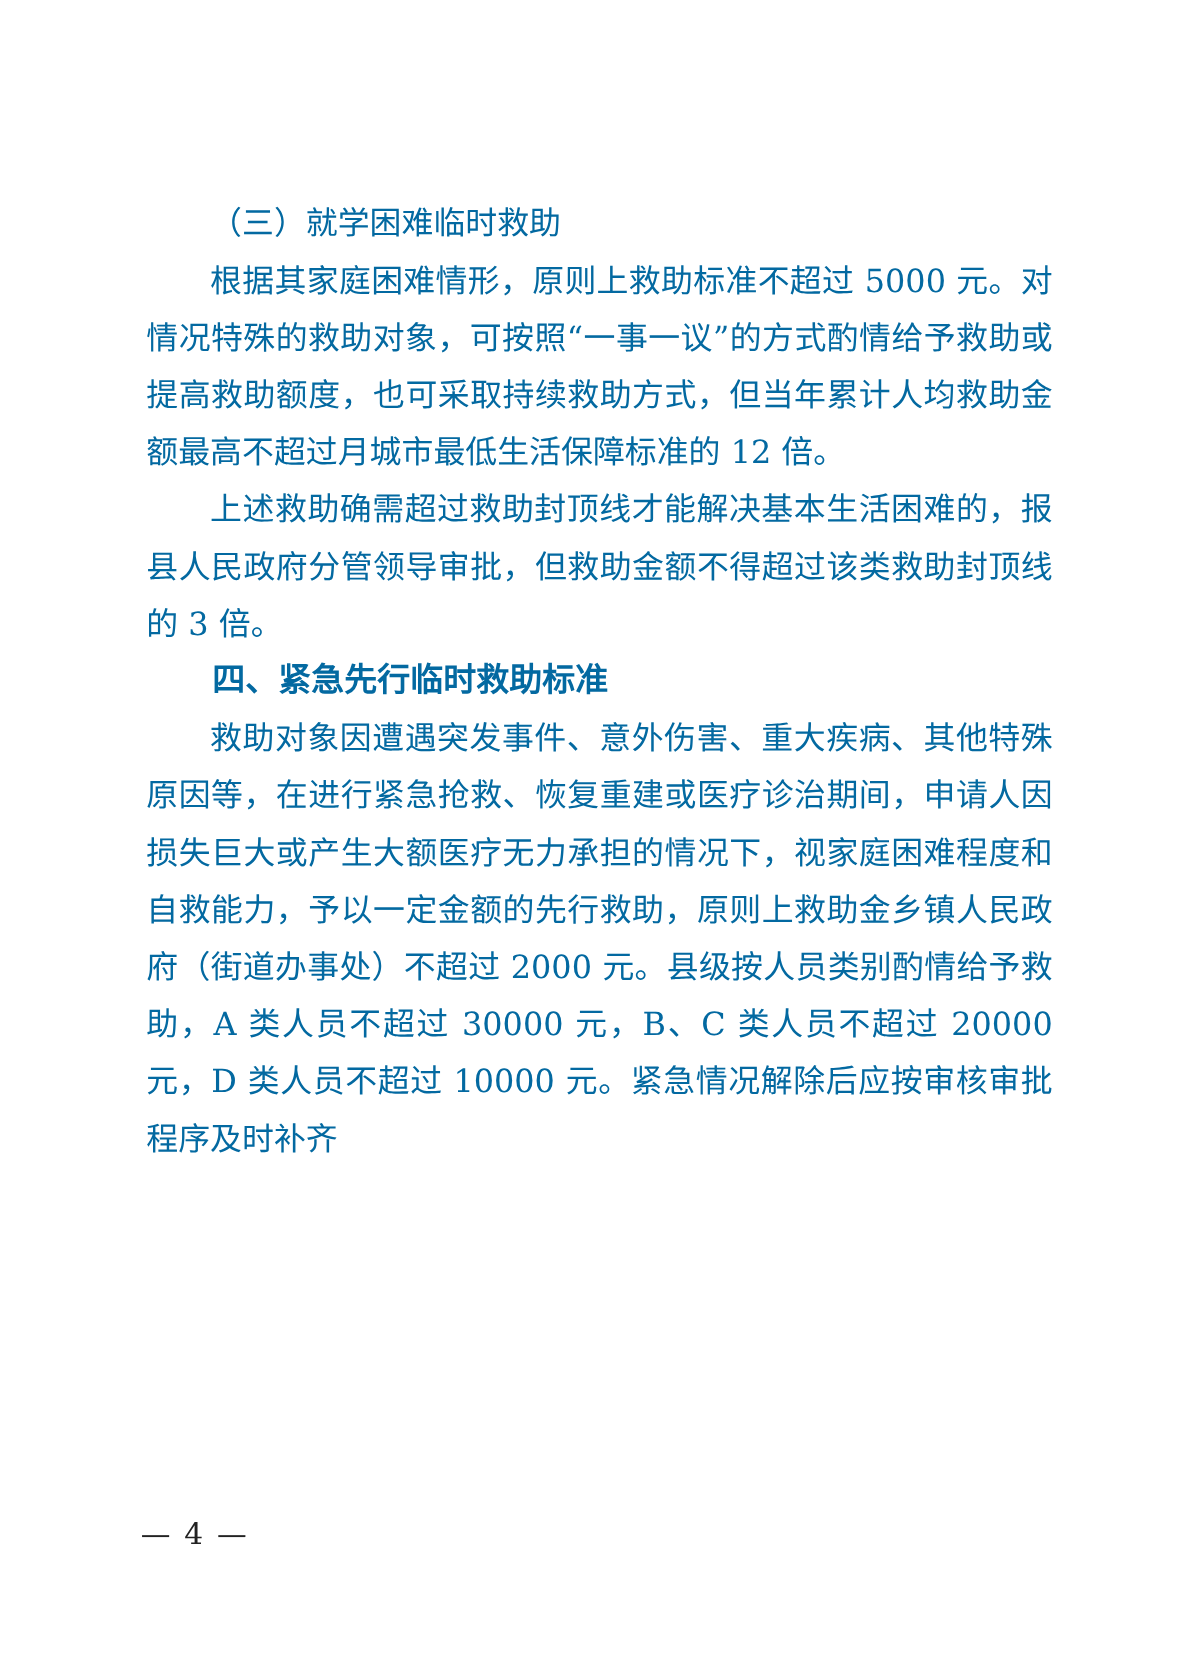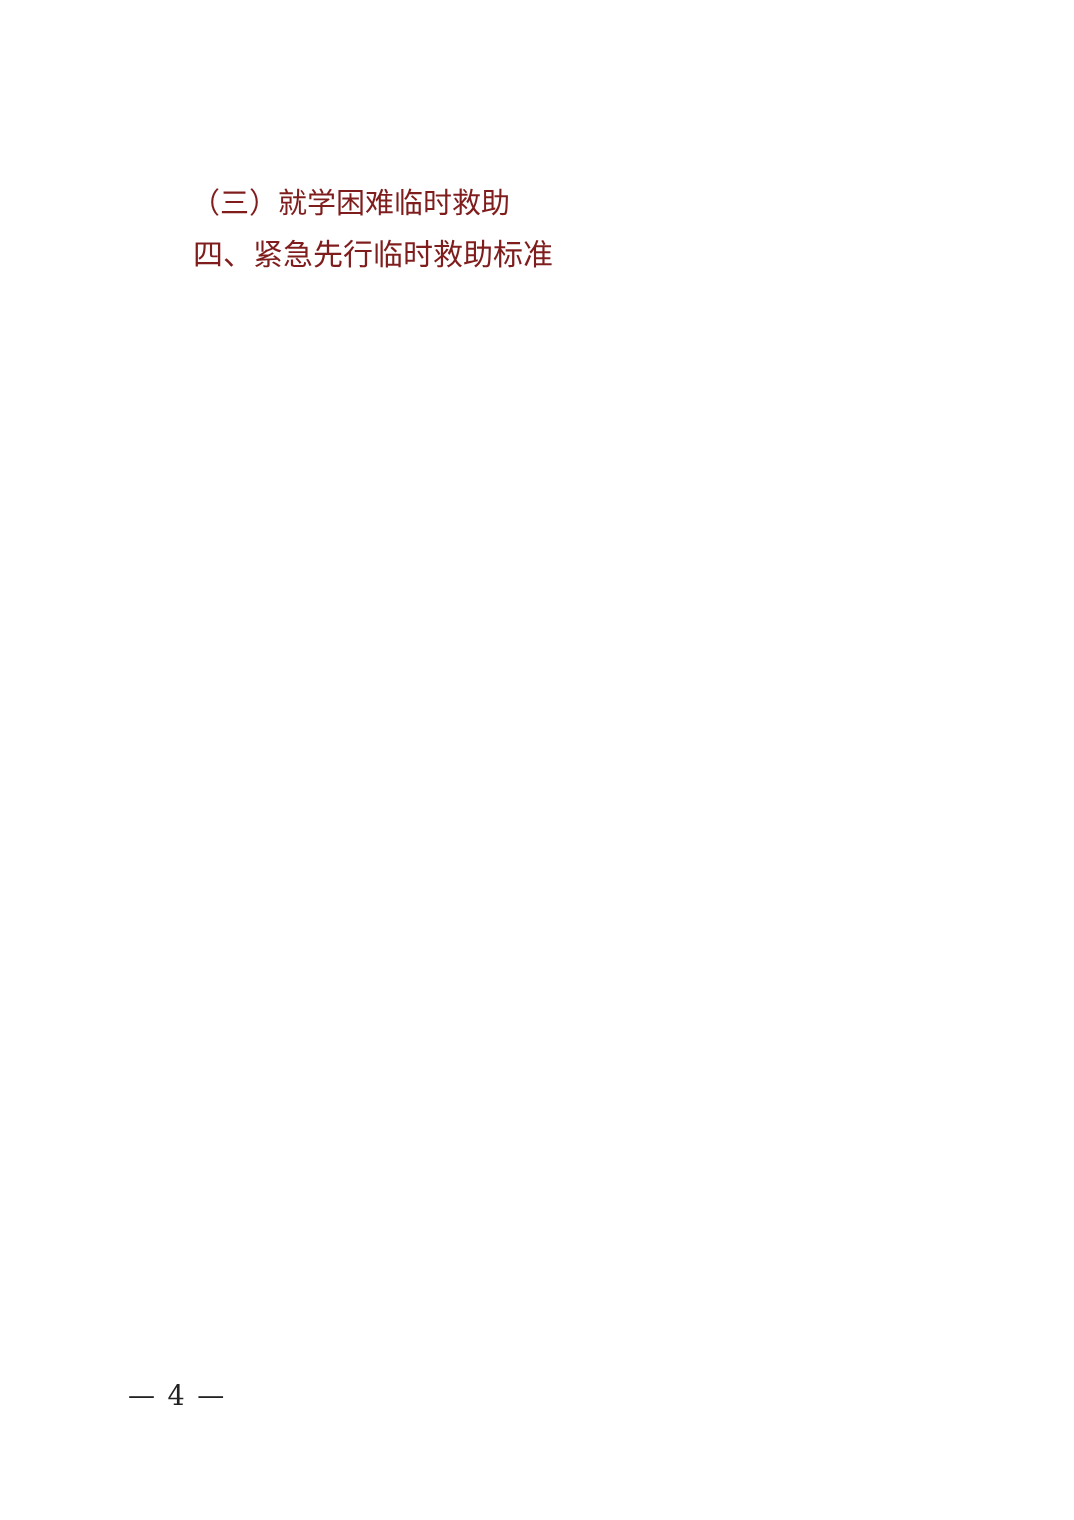--- a/index.html
+++ b/index.html
@@ -18,41 +18,41 @@
   }
 
   .content {
     position: absolute;
     left: 133px;
     top: 177px;
     width: 824px;
     font-family: "DejaVu Serif", "Liberation Serif", serif;
     font-size: 29px;
     line-height: 52px;
-    color: #7f1d1d;
+    color: #0369a1;
     text-align: justify;
   }
 
   .para {
     text-indent: 2em;
     text-align: justify;
   }
 
   
   .subheading {
     text-indent: 2em;
     font-family: "DejaVu Serif", "Liberation Serif", serif;
     font-weight: 500;
   }
 
   
   .section-heading {
     text-indent: 2em;
     font-family: "DejaVu Sans", "Liberation Sans", sans-serif;
-    font-weight: 400;
+    font-weight: 700;
     font-size: 30px;
   }
 
   .footer {
     position: absolute;
     left: 128px;
     top: 1376px;
     font-family: "DejaVu Serif", "Liberation Serif", serif;
     font-size: 27px;
     line-height: 40px;
@@ -63,21 +63,24 @@
 </head>
 <body>
 
 <div class="page">
 
   <div class="content">
     <p class="subheading">（三）就学困难临时救助</p>
 
 
 
+    <p class="para">根据其家庭困难情形，原则上救助标准不超过 5000 元。对情况特殊的救助对象，可按照“一事一议”的方式酌情给予救助或提高救助额度，也可采取持续救助方式，但当年累计人均救助金额最高不超过月城市最低生活保障标准的 12 倍。</p>
 
+    <p class="para">上述救助确需超过救助封顶线才能解决基本生活困难的，报县人民政府分管领导审批，但救助金额不得超过该类救助封顶线的 3 倍。</p>
 
     <p class="section-heading">四、紧急先行临时救助标准</p>
 
+    <p class="para">救助对象因遭遇突发事件、意外伤害、重大疾病、其他特殊原因等，在进行紧急抢救、恢复重建或医疗诊治期间，申请人因损失巨大或产生大额医疗无力承担的情况下，视家庭困难程度和自救能力，予以一定金额的先行救助，原则上救助金乡镇人民政府（街道办事处）不超过 2000 元。县级按人员类别酌情给予救助，A 类人员不超过 30000 元，B、C 类人员不超过 20000 元，D 类人员不超过 10000 元。紧急情况解除后应按审核审批程序及时补齐</p>
   </div>
 
   <div class="footer">— 4 —</div>
 
 </div>
 
 </body></html>

